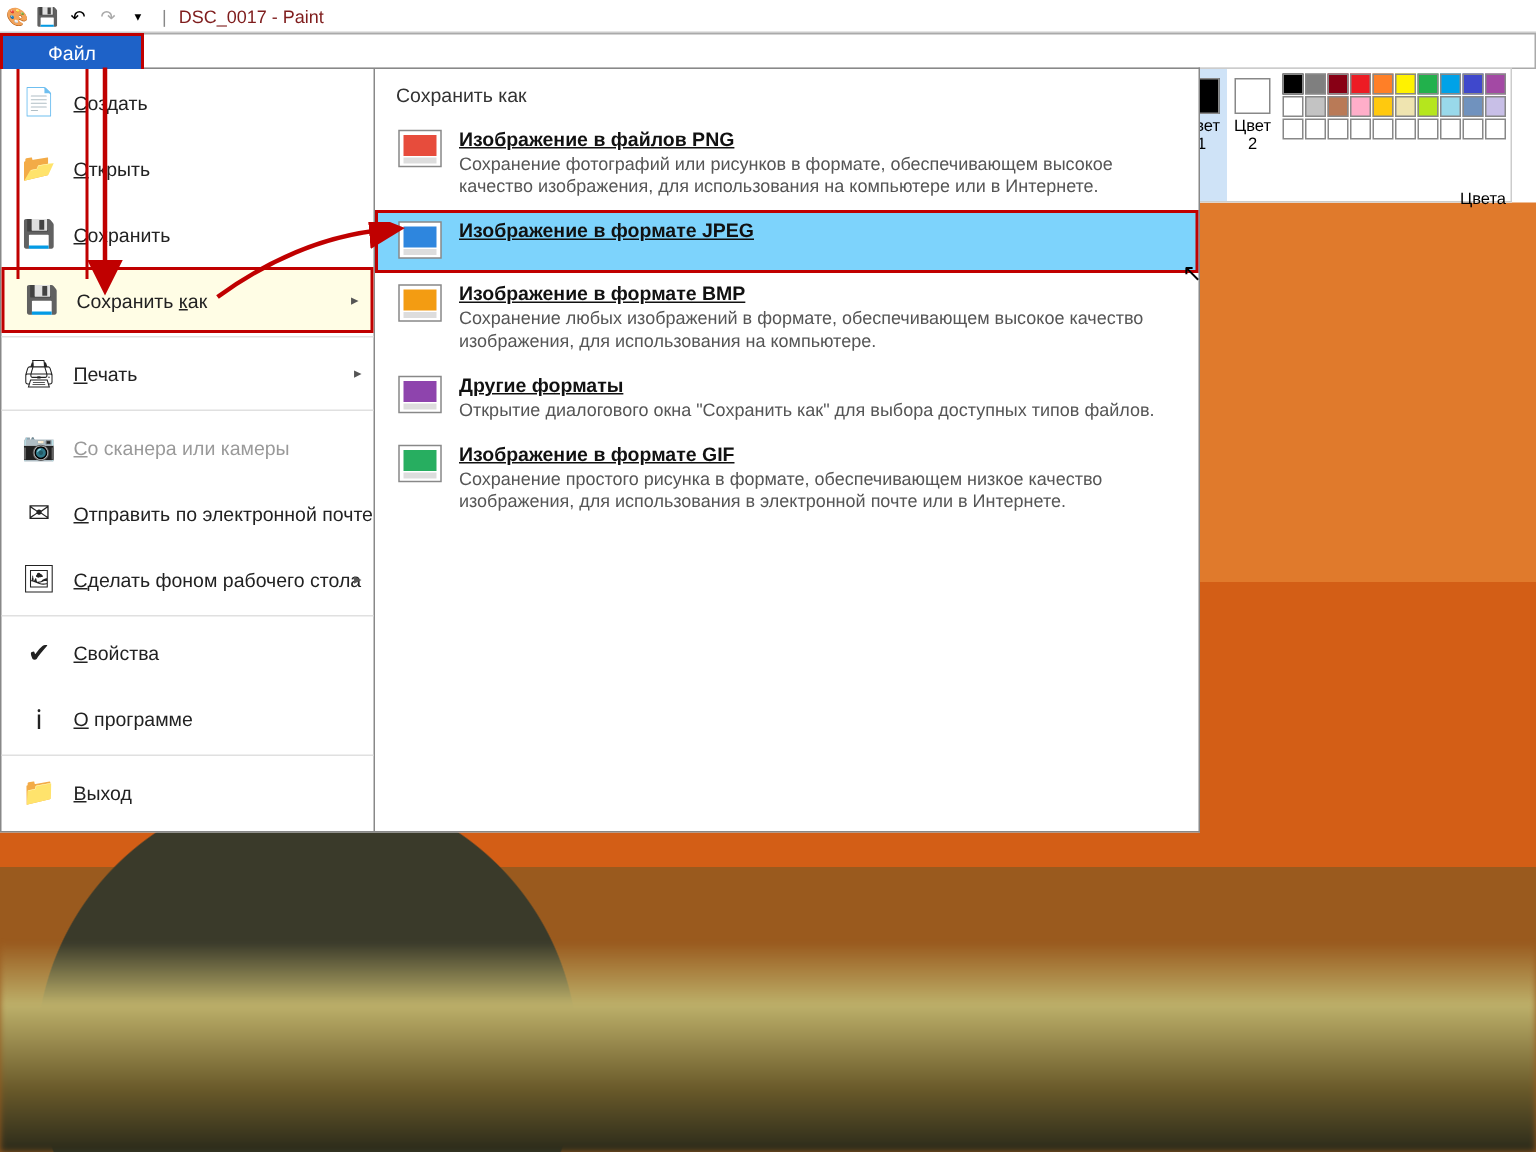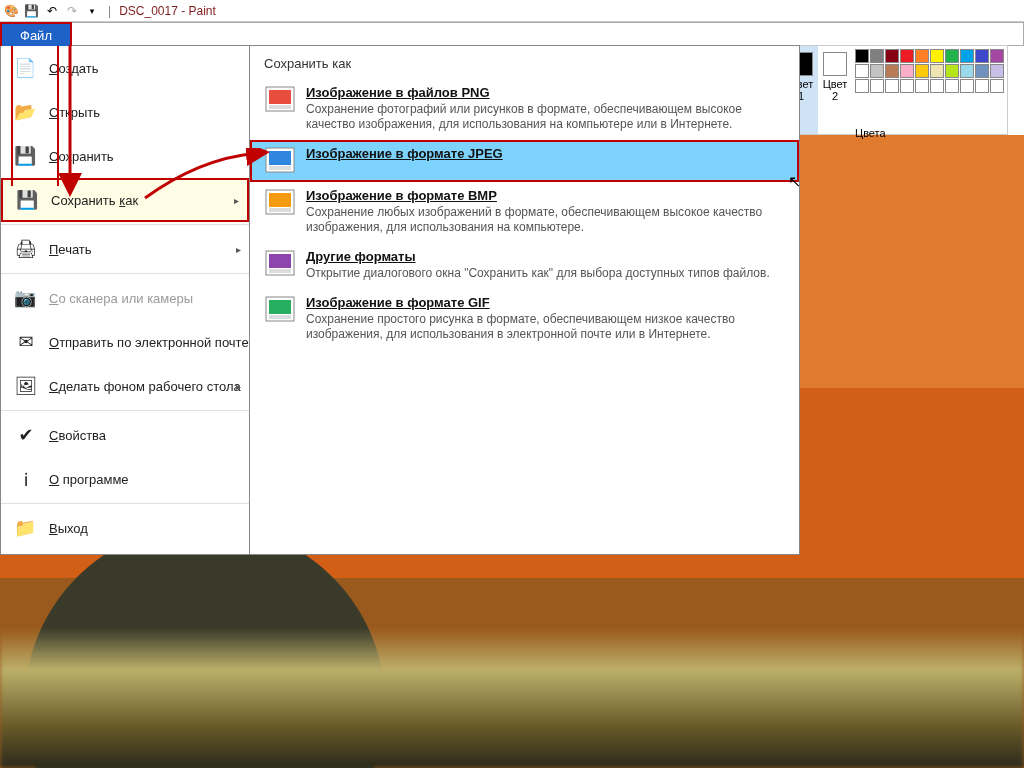--- a/index.html
+++ b/index.html
@@ -7,21 +7,21 @@
 
   
   .title-bar { height: 22px; border-bottom: 1px solid #ccc; display: flex; align-items: center; font-size: 12px; padding-left: 4px; gap: 4px; background: #fff; }
   .qat-icon { width: 16px; height: 16px; display: inline-flex; align-items: center; justify-content: center; font-size: 12px; }
   .title-sep { color: #888; margin: 0 4px; }
   .title-text { color: #7f1d1d; }
 
   
   .ribbon-row { height: 24px; display: flex; align-items: stretch; }
   .file-tab {
-    background: #1e62c8; color: #fff; font-size: 13px; padding: 0 18px;
+    background: #1e62c8; color: #fff; font-size: 13px; padding: 0 30px;
     display: flex; align-items: center; cursor: pointer;
     border: 2px solid #c00000; border-bottom: none;
     position: relative; z-index: 20;
   }
   .ribbon-rest { flex: 1; border: 1px solid #aaa; border-left: none; background: #fff; }
 
   
   .file-menu {
     position: absolute; left: 0; top: 45px; width: 250px; height: 510px;
     background: #fff; border: 1px solid #888; z-index: 15;
@@ -62,21 +62,21 @@
   .right-ribbon {
     position: absolute; right: 16px; top: 45px; height: 90px; width: 225px;
     border: 1px solid #ccc; background: #fff; display: flex; z-index: 5;
   }
   .color-slot { width:37px; display:flex; flex-direction:column; align-items:center; justify-content:flex-start; padding-top:6px; font-size:11px; gap:2px; }
   .color-slot.active { background:#cfe3f7; }
   .big-swatch { width:24px; height:24px; border:1px solid #888; }
   .palette { flex:1; padding:3px; }
   .palette-grid { display:grid; grid-template-columns: repeat(10, 14px); grid-auto-rows:14px; gap:1px; }
   .sw { width:14px; height:14px; border:1px solid #888; }
-  .palette-label { text-align:left; font-size:11px; margin-top:34px; }
+  .palette-label { text-align:right; font-size:11px; margin-top:34px; }
 
   
   .canvas {
     position: absolute; left:0; top:135px; right:0; bottom:0;
     background:
       radial-gradient(circle at 20% 90%, #3a3a2a 0 180px, transparent 181px),
       linear-gradient(180deg, #e07a2c 0 40%, #d35e16 40% 70%, #9a5a1e 70% 100%);
     z-index: 1;
   }
   .canvas::after{

